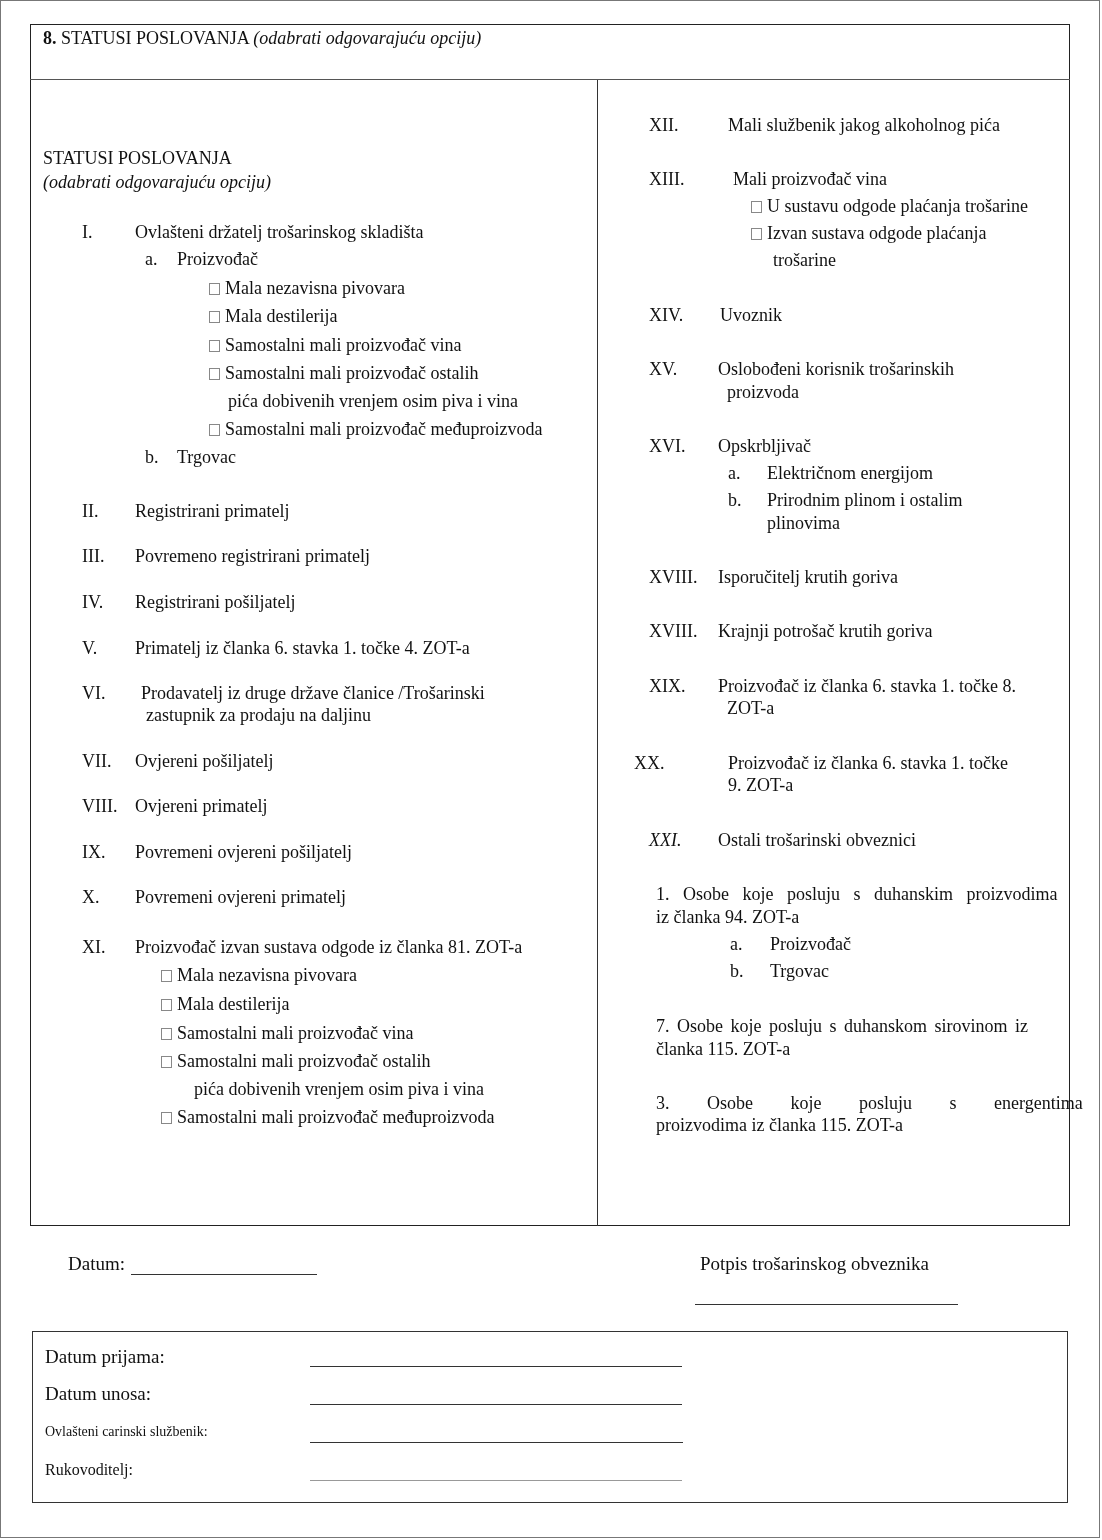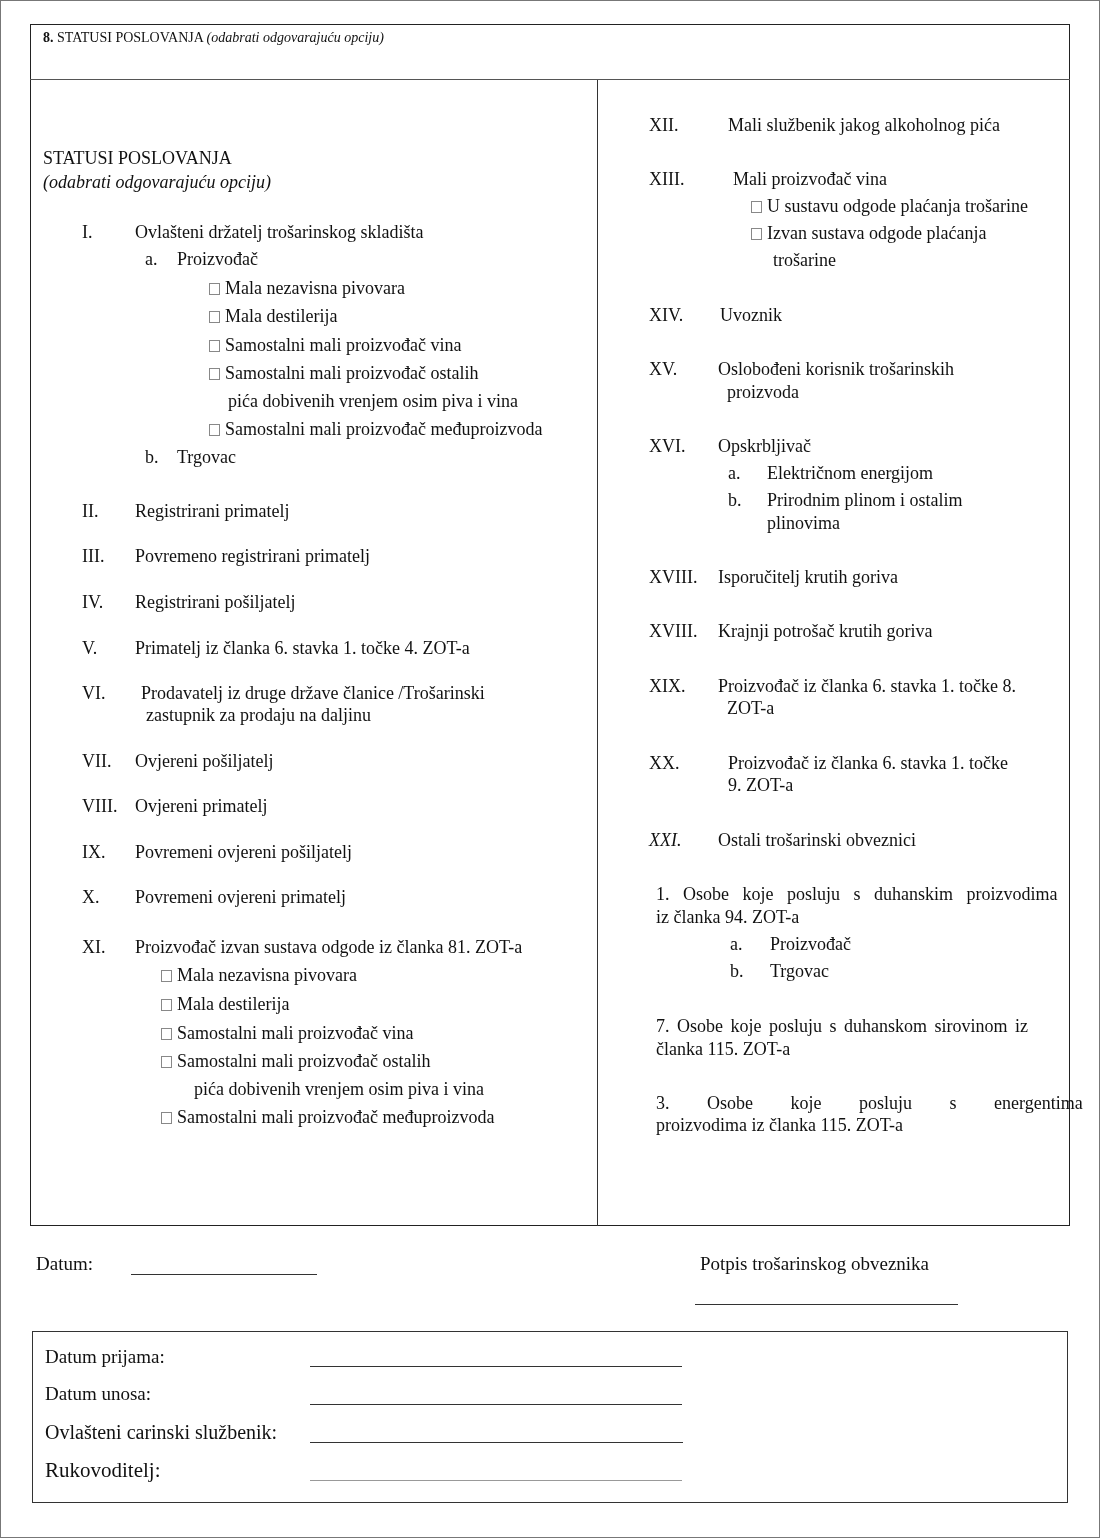--- a/index.html
+++ b/index.html
@@ -18,21 +18,21 @@
     border: 1.5px solid #222; box-sizing: border-box;
   }
   .header-row {
     position: absolute; left: 30px; top: 24px; width: 1040px; height: 56px;
     border-bottom: 1.5px solid #555; box-sizing: border-box;
   }
   .col-divider {
     position: absolute; left: 597px; top: 80px; width: 0; height: 1146px;
     border-left: 1.5px solid #333;
   }
-  .header-title { left: 43px; top: 27px; font-size: 14px; }
+  .header-title { left: 43px; top: 27px; font-size: 18px; }
   .header-title b { font-weight: bold; }
   .italic { font-style: italic; }
   .cb {
     display: inline-block; width: 11px; height: 12px; border: 1px solid #888;
     box-sizing: border-box; margin-right: 5px; vertical-align: -1px; background: #fff;
   }
   .sig-line { position: absolute; border-bottom: 1px solid #333; height: 0; }
   .office-box {
     position: absolute; left: 32px; top: 1331px; width: 1036px; height: 172px;
     border: 1.5px solid #333; box-sizing: border-box;
@@ -135,21 +135,21 @@
 <div class="abs" style="left:649px; top:566px;">XVIII.</div>
 <div class="abs" style="left:718px; top:566px;">Isporučitelj krutih goriva</div>
 
 <div class="abs" style="left:649px; top:620px;">XVIII.</div>
 <div class="abs" style="left:718px; top:620px;">Krajnji potrošač krutih goriva</div>
 
 <div class="abs" style="left:649px; top:675px;">XIX.</div>
 <div class="abs" style="left:718px; top:675px;">Proizvođač  iz članka 6. stavka 1. točke 8.</div>
 <div class="abs" style="left:727px; top:697px;">ZOT-a</div>
 
-<div class="abs" style="left:649px; top:752px;">XX.</div>
+<div class="abs" style="left:634px; top:752px;">XX.</div>
 <div class="abs" style="left:728px; top:752px;">Proizvođač  iz članka 6. stavka 1. točke</div>
 <div class="abs" style="left:728px; top:774px;">9.  ZOT-a</div>
 
 <div class="abs" style="left:649px; top:829px;font-style:italic;">XXI.</div>
 <div class="abs" style="left:718px; top:829px;">Ostali trošarinski obveznici</div>
 
 <div class="abs" style="left:656px; top:883px; width:402px; display:flex; justify-content:space-between;">
   <span style="word-spacing:9px;">1. Osobe koje posluju s duhanskim proizvodima</span>
 </div>
 <div class="abs" style="left:656px; top:906px;">iz članka 94. ZOT-a</div>
@@ -157,31 +157,31 @@
 <div class="abs" style="left:770px; top:933px;">Proizvođač</div>
 <div class="abs" style="left:730px; top:960px;">b.</div>
 <div class="abs" style="left:770px; top:960px;">Trgovac</div>
 
 <div class="abs" style="left:656px; top:1015px; word-spacing:3px;">7. Osobe koje posluju s duhanskom sirovinom iz</div>
 <div class="abs" style="left:656px; top:1038px;">članka 115.  ZOT-a</div>
 
 <div class="abs" style="left:656px; top:1092px; word-spacing:33px;">3. Osobe koje posluju s energentima i</div>
 <div class="abs" style="left:656px; top:1114px;">proizvodima iz članka 115.  ZOT-a</div>
 
-<div class="abs" style="left:36px; top:1253px; font-size:19px;">Datum:</div>
+<div class="abs" style="left:68px; top:1253px; font-size:19px;">Datum:</div>
 <div class="sig-line" style="left:131px; top:1274px; width:186px;"></div>
 
 <div class="abs" style="left:700px; top:1253px; font-size:19px;">Potpis trošarinskog obveznika</div>
 <div class="sig-line" style="left:695px; top:1304px; width:263px;"></div>
 
 <div class="office-box"></div>
 
 <div class="abs" style="left:45px; top:1346px; font-size:19px;">Datum prijama:</div>
 <div class="sig-line" style="left:310px; top:1366px; width:372px;"></div>
 
 <div class="abs" style="left:45px; top:1383px; font-size:19px;">Datum unosa:</div>
 <div class="sig-line" style="left:310px; top:1404px; width:372px;"></div>
 
-<div class="abs" style="left:45px; top:1421px; font-size:20px;">Ovlašteni carinski službenik:</div>
+<div class="abs" style="left:45px; top:1421px; font-size:14px;">Ovlašteni carinski službenik:</div>
 <div class="sig-line" style="left:310px; top:1442px; width:373px;"></div>
 
-<div class="abs" style="left:45px; top:1459px; font-size:21px;">Rukovoditelj:</div>
+<div class="abs" style="left:45px; top:1459px; font-size:16px;">Rukovoditelj:</div>
 <div class="sig-line" style="left:310px; top:1480px; width:372px; border-bottom-color:#999;"></div>
 
 </body></html>

